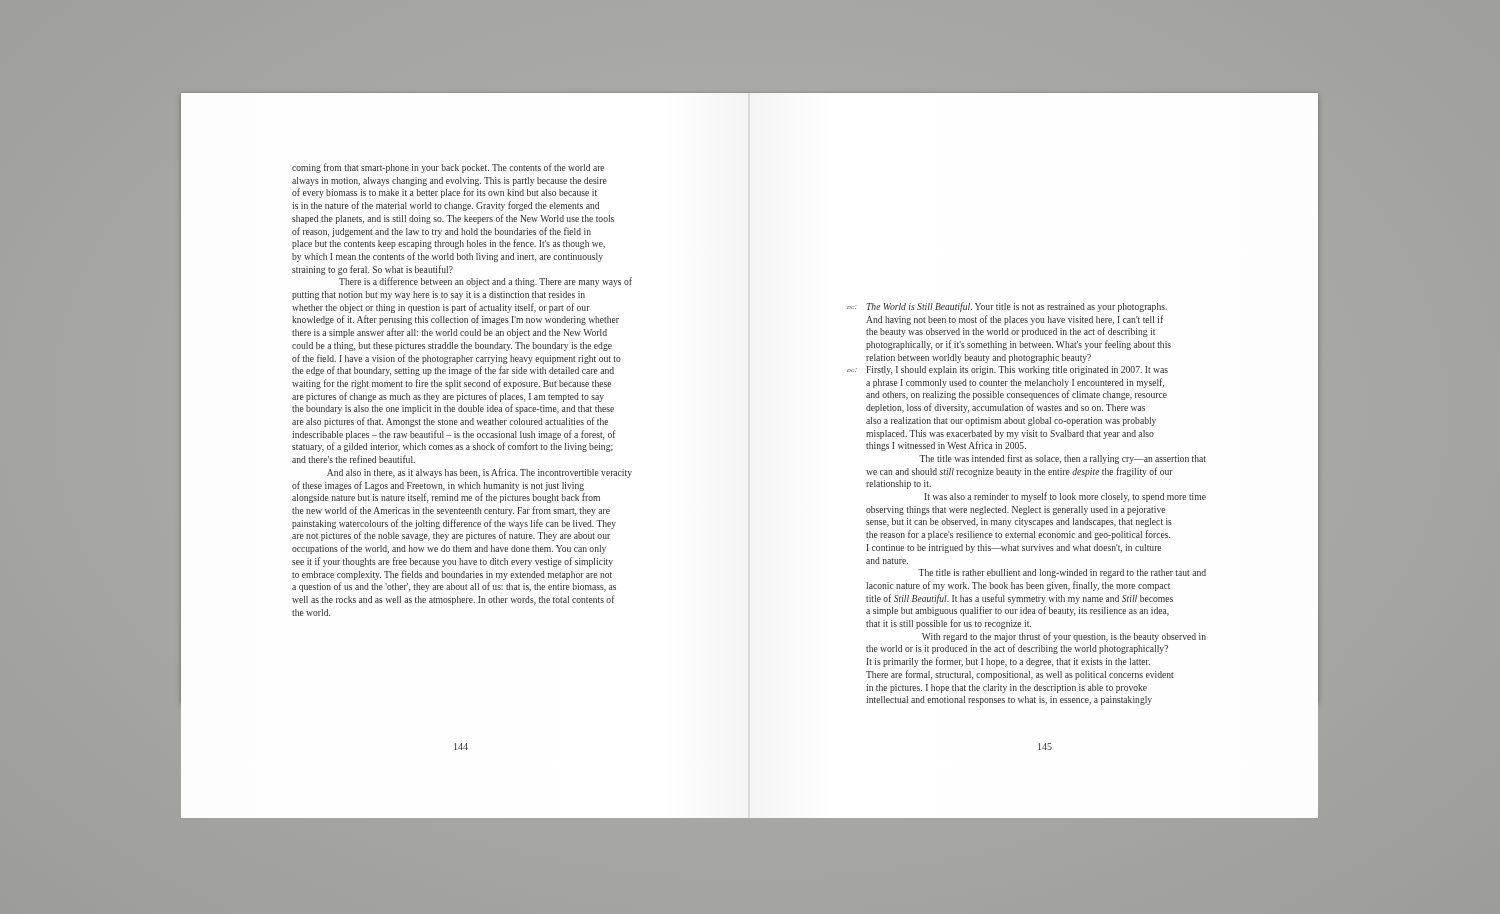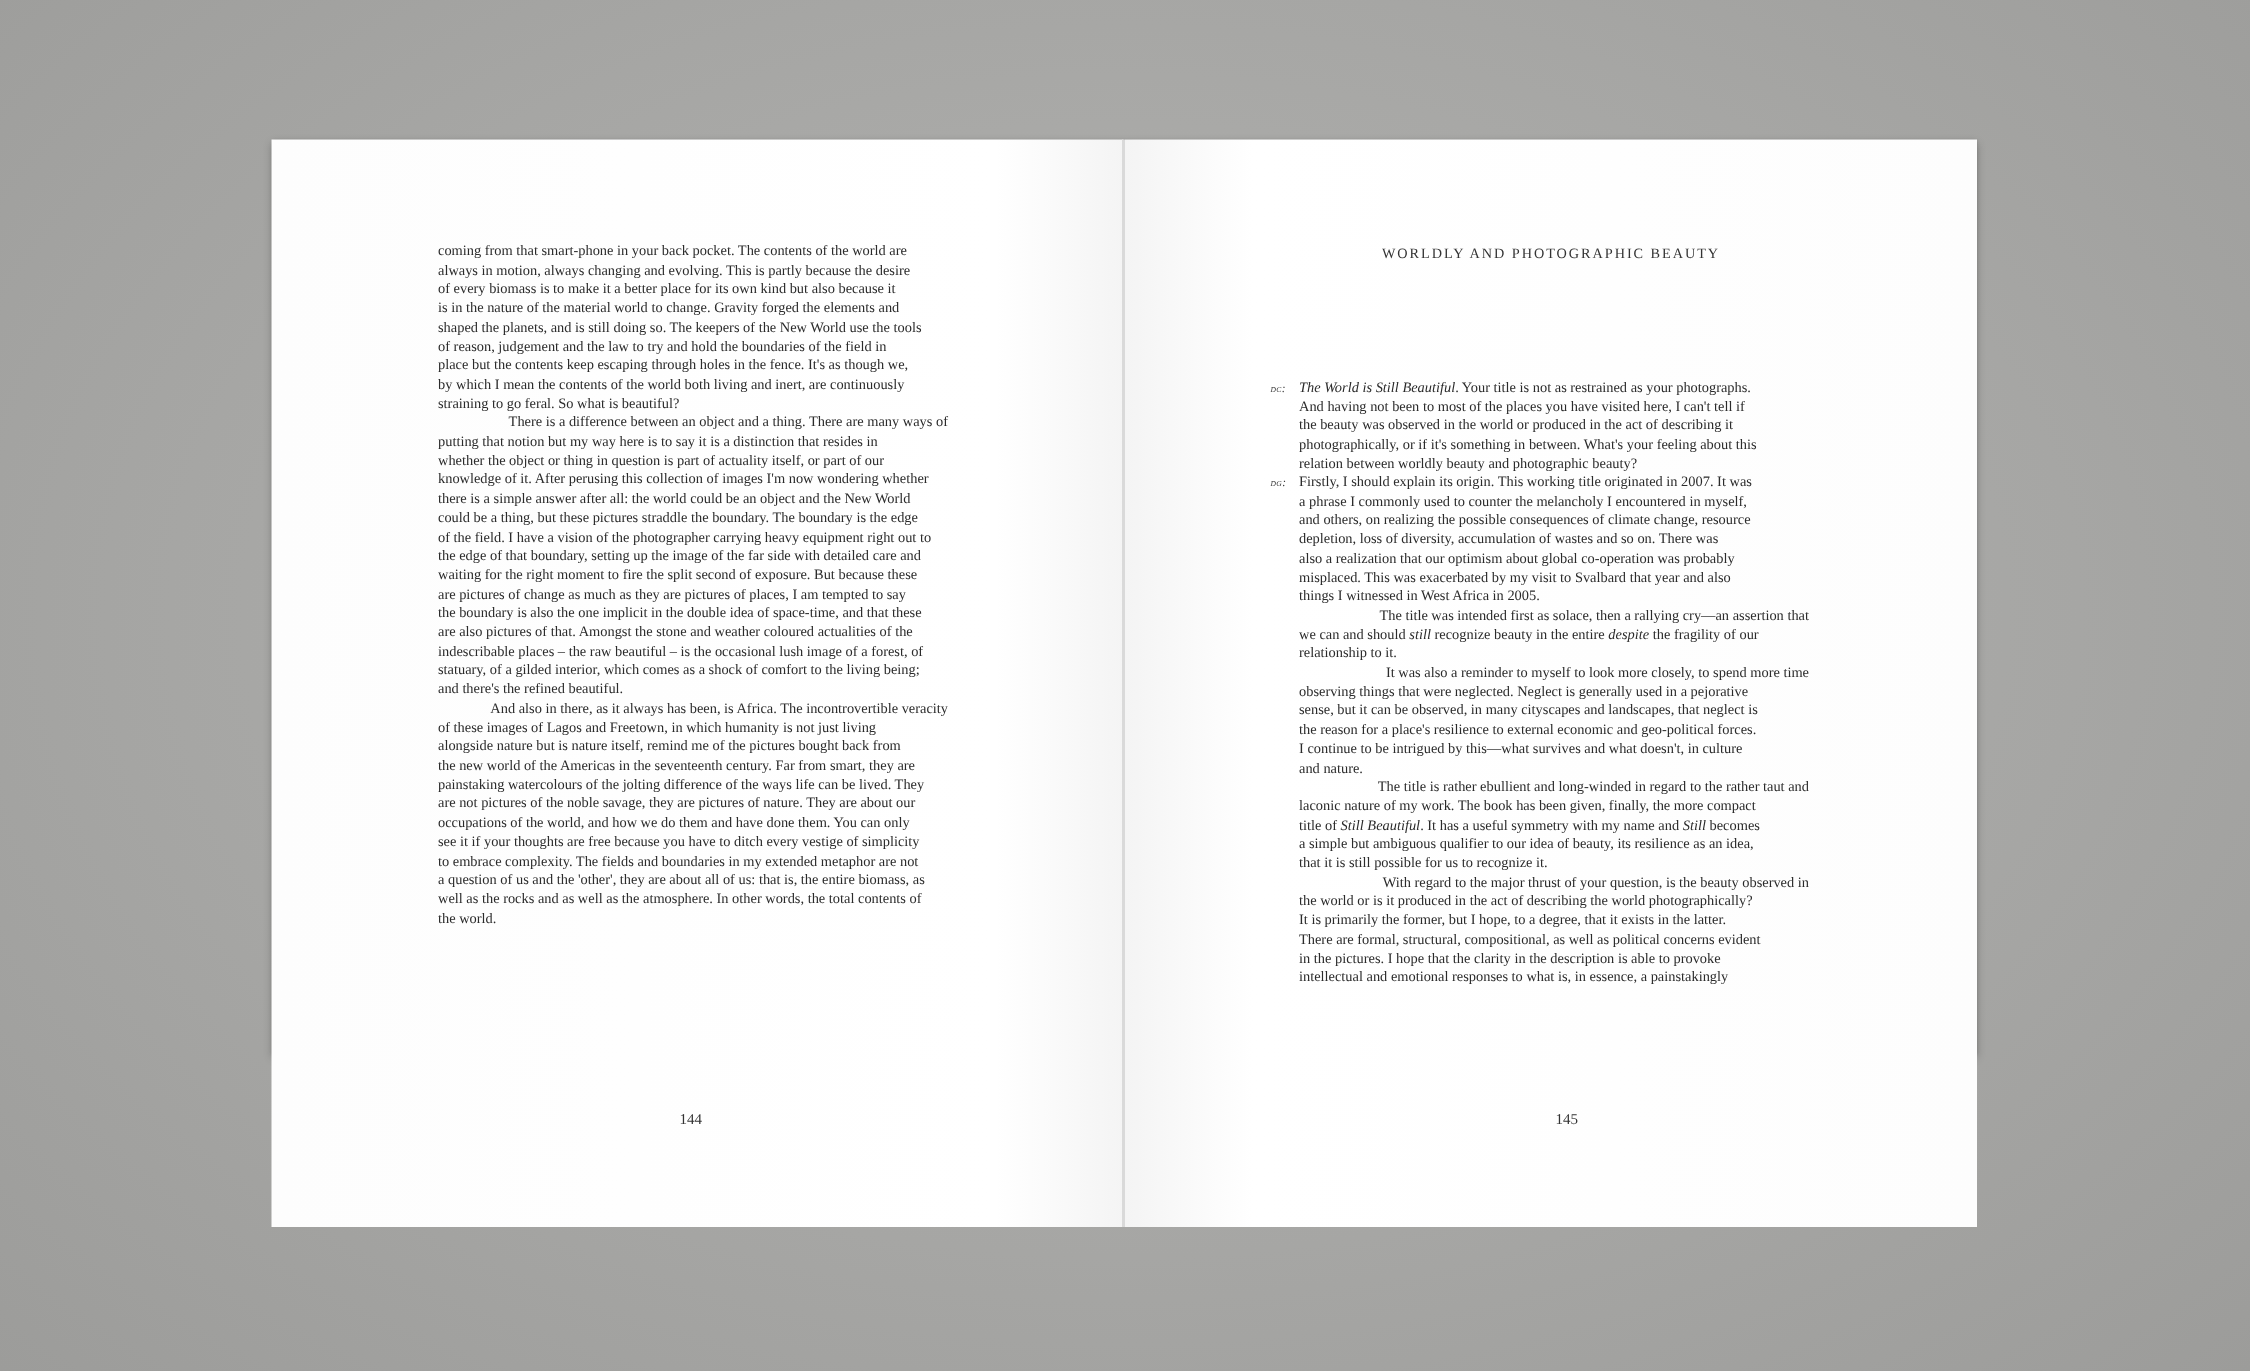--- a/index.html
+++ b/index.html
@@ -33,21 +33,21 @@
   .folio.left { left: 272px; }
   .folio.right { left: 287px; }
   .heading {
     position: absolute; left: 0; width: 568px; top: 72px; text-align: center;
     font-size: 9.5px; letter-spacing: 1.3px; color: #333;
   }
   .subheading {
     position: absolute; left: 0; width: 568px; top: 97px; text-align: center;
     font-size: 9px; font-style: italic; color: #333;
   }
-  .interview { position: absolute; left: 116px; width: 340px; }
+  .interview { position: absolute; left: 116px; width: 340px; margin-top: 48px; }
   .speaker {
     position: absolute; left: -19px; top: 0; font-size: 7.6px; font-style: italic;
     letter-spacing: 0.3px; color: #333; text-transform: lowercase; font-variant: small-caps;
   }
   .q1 { top: 160px; }
   .a1 { top: 223px; }
   em { font-style: italic; }
 </style>
 </head>
 <body>
@@ -89,21 +89,20 @@
         <span class="line">see it if your thoughts are free because you have to ditch every vestige of simplicity</span>
         <span class="line">to embrace complexity. The fields and boundaries in my extended metaphor are not</span>
         <span class="line">a question of us and the 'other', they are about all of us: that is, the entire biomass, as</span>
         <span class="line">well as the rocks and as well as the atmosphere. In other words, the total contents of</span>
         <span class="line">the world.</span>
       </div>
     <div class="folio left">144</div>
   </div>
   <div class="gutter"></div>
   <div class="page right">
-    <div class="heading">WORLDLY AND PHOTOGRAPHIC BEAUTY</div>
     <div class="interview body-text q1" id="ex0">
       <span class="speaker">DC:</span>
     <span class="line"><em>The World is Still Beautiful</em><span>. Your title is not as restrained as your photographs.</span></span>
         <span class="line"><span>And having not been to most of the places you have visited here, I can't tell if</span></span>
         <span class="line"><span>the beauty was observed in the world or produced in the act of describing it</span></span>
         <span class="line"><span>photographically, or if it's something in between. What's your feeling about this</span></span>
         <span class="line"><span>relation between worldly beauty and photographic beauty?</span></span>
       </div>
     <div class="interview body-text a1" id="ex1">
       <span class="speaker">DG:</span>

